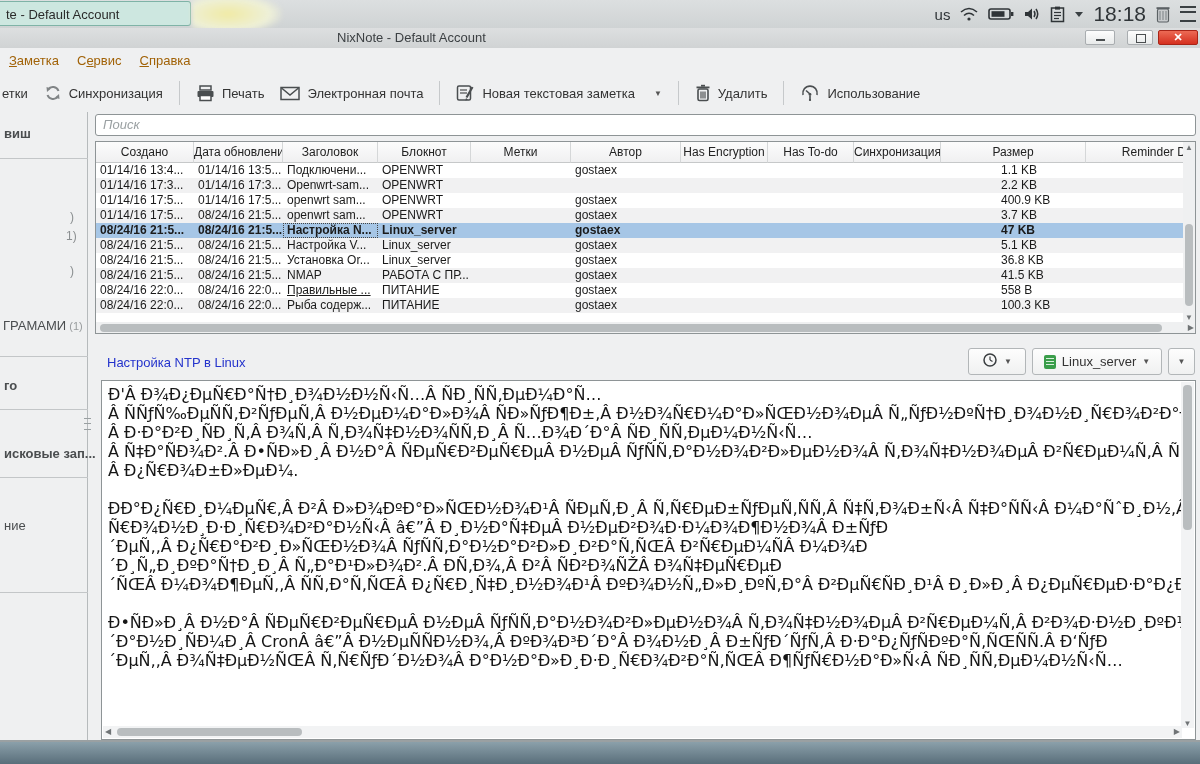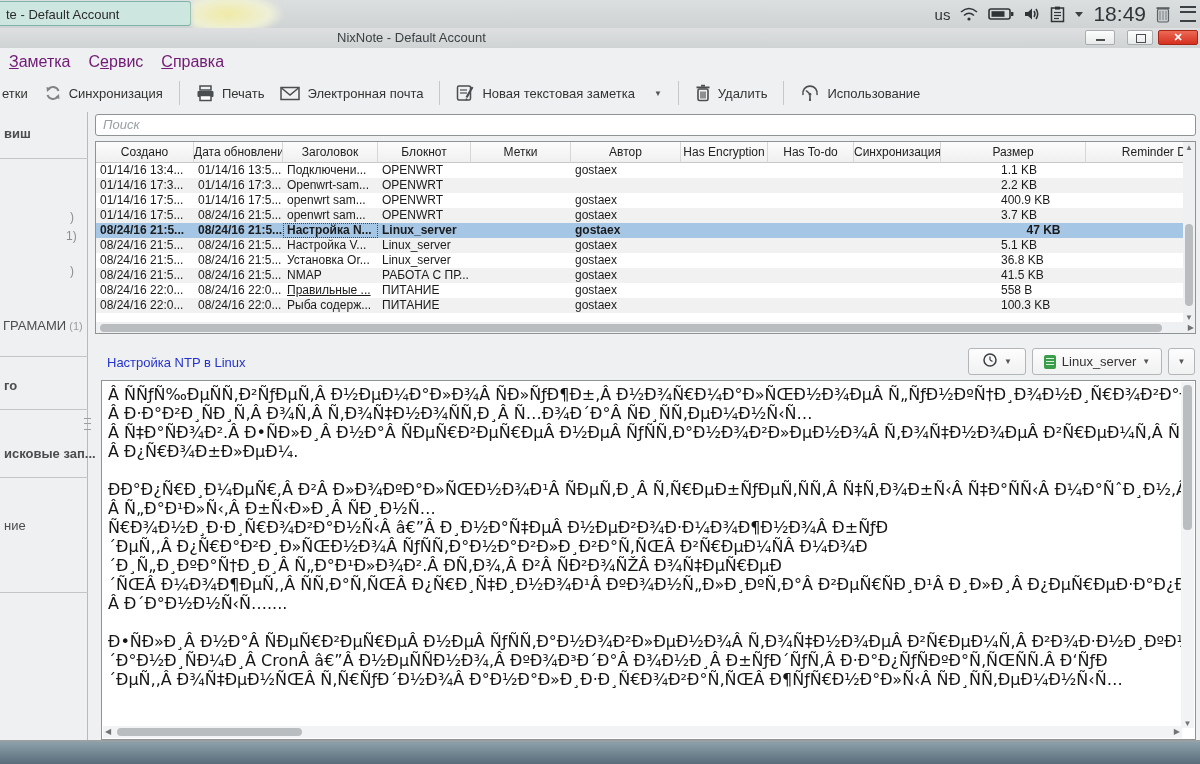--- a/index.html
+++ b/index.html
@@ -22,21 +22,21 @@
   .win-title{position:absolute;left:337px;top:2px;font-size:13px;color:#3c4043;}
   .winbtn{position:absolute;top:2px;height:15px;border-radius:2px;box-sizing:border-box;}
   .btn-min{left:1085px;width:30px;background:linear-gradient(#fdfdfd,#e8eaea);border:1px solid #a9adb0;}
   .btn-min i{position:absolute;left:10px;bottom:3px;width:9px;height:2px;background:#4a4e50;}
   .btn-max{left:1127px;width:26px;background:linear-gradient(#fdfdfd,#e8eaea);border:1px solid #a9adb0;}
   .btn-max i{position:absolute;left:8px;top:3px;width:8px;height:7px;border:1.5px solid #4a4e50;}
   .btn-close{left:1158px;width:40px;background:linear-gradient(#ec6a55,#d5301f);border:1px solid #a82417;color:#fff;font-size:11px;font-weight:bold;text-align:center;line-height:13px;}
 
   
   .menubar{position:absolute;left:0;top:48px;width:1200px;height:26px;background:#eff0f1;}
-  .menu-item{display:inline-block;font-size:16px;color:#701a75;padding:5px 9px 0 9px;}
+  .menu-item{display:inline-block;font-size:13px;color:#a16207;padding:5px 9px 0 9px;}
   .menu-item u{text-decoration:underline;}
 
   
   .toolbar{position:absolute;left:0;top:74px;width:1200px;height:38px;background:#eff0f1;border-bottom:1px solid #c9cccd;display:flex;align-items:center;}
   .tb-clip{font-size:13px;color:#333;margin-left:2px;}
   .tb-btn{display:flex;align-items:center;gap:7px;font-size:13px;color:#333;margin-left:16px;}
   .tb-sep{width:1px;height:24px;background:#c6c9cb;margin-left:16px;}
   .tb-arrow{font-size:8px;color:#555;margin-left:12px;}
   .toolbar svg{display:block;}
 
@@ -139,21 +139,21 @@
             <line x1="4" y1="6.5" x2="11" y2="6.5" stroke="#2f3437" stroke-width="1.2"></line>
             <line x1="4" y1="9.5" x2="11" y2="9.5" stroke="#2f3437" stroke-width="1.2"></line>
             <line x1="4" y1="12.5" x2="9" y2="12.5" stroke="#2f3437" stroke-width="1.2"></line>
           </svg>
       </span>
       <span>
         <svg width="10" height="8" viewBox="0 0 10 8">
             <polygon points="1,2 9,2 5,7" fill="#3a4043"></polygon>
           </svg>
       </span>
-      <span class="tray-time">18:49</span>
+      <span class="tray-time">18:18</span>
       <span>
         <svg width="16" height="19" viewBox="0 0 16 19">
             <rect x="2.5" y="4" width="11" height="13" rx="1.5" fill="#c9ccce" stroke="#5b6164" stroke-width="1.2"></rect>
             <line x1="5" y1="6" x2="5" y2="15" stroke="#7a8184" stroke-width="1"></line>
             <line x1="8" y1="6" x2="8" y2="15" stroke="#7a8184" stroke-width="1"></line>
             <line x1="11" y1="6" x2="11" y2="15" stroke="#7a8184" stroke-width="1"></line>
             <rect x="1.5" y="2.2" width="13" height="1.8" fill="#5b6164"></rect>
           </svg>
       </span>
       <span class="hamburger"></span>
@@ -342,21 +342,21 @@
           <div class="lt-row selected">
             <div class="lt-cell" style="width: 98px;">08/24/16 21:5...</div>
             <div class="lt-cell" style="width: 89px;">08/24/16 21:5...</div>
             <div class="lt-cell focus" style="width: 95px;">Настройка N...</div>
             <div class="lt-cell" style="width: 93px;">Linux_server</div>
             <div class="lt-cell" style="width: 100px;"></div>
             <div class="lt-cell" style="width: 110px;">gostaex</div>
             <div class="lt-cell" style="width: 87px;"></div>
             <div class="lt-cell" style="width: 86px;"></div>
             <div class="lt-cell" style="width: 87px;"></div>
-            <div class="lt-cell size" style="width: 145px; text-align: center;">47 KB</div>
+            <div class="lt-cell size" style="width: 145px;">47 KB</div>
             <div class="lt-cell" style="width: 150px;"></div>
           </div>
           <div class="lt-row odd">
             <div class="lt-cell" style="width: 98px;">08/24/16 21:5...</div>
             <div class="lt-cell" style="width: 89px;">08/24/16 21:5...</div>
             <div class="lt-cell" style="width: 95px;">Настройка V...</div>
             <div class="lt-cell" style="width: 93px;">Linux_server</div>
             <div class="lt-cell" style="width: 100px;"></div>
             <div class="lt-cell" style="width: 110px;">gostaex</div>
             <div class="lt-cell" style="width: 87px;"></div>
@@ -449,32 +449,31 @@
       <span>Linux_server</span>
       <span class="mini-arrow">▼</span>
     </div>
 
     <div class="mini-btn btn-more">
       <span class="mini-arrow">▼</span>
     </div>
 
     <div class="editor">
       <div class="editor-body">
+          <div class="body-line">Ð'Â Ð¾Ð¿ÐµÑ€Ð°Ñ†Ð¸Ð¾Ð½Ð½Ñ‹Ñ…Â ÑÐ¸ÑÑ‚ÐµÐ¼Ð°Ñ…</div>
           <div class="body-line">Â ÑÑƒÑ‰ÐµÑÑ‚Ð²ÑƒÐµÑ‚Â Ð½ÐµÐ¼Ð°Ð»Ð¾Â ÑÐ»ÑƒÐ¶Ð±,Â Ð½Ð¾Ñ€Ð¼Ð°Ð»ÑŒÐ½Ð¾ÐµÂ Ñ„ÑƒÐ½ÐºÑ†Ð¸Ð¾Ð½Ð¸Ñ€Ð¾Ð²Ð°Ð½Ð¸ÐµÂ ÐºÐ¾Ñ‚Ð¾Ñ€Ñ‹Ñ…</div>
           <div class="body-line">Â Ð·Ð°Ð²Ð¸ÑÐ¸Ñ‚Â Ð¾Ñ‚Â Ñ‚Ð¾Ñ‡Ð½Ð¾ÑÑ‚Ð¸Â Ñ…Ð¾Ð´Ð°Â ÑÐ¸ÑÑ‚ÐµÐ¼Ð½Ñ‹Ñ…</div>
           <div class="body-line">Â Ñ‡Ð°ÑÐ¾Ð².Â Ð•ÑÐ»Ð¸Â Ð½Ð°Â ÑÐµÑ€Ð²ÐµÑ€ÐµÂ Ð½ÐµÂ ÑƒÑÑ‚Ð°Ð½Ð¾Ð²Ð»ÐµÐ½Ð¾Â Ñ‚Ð¾Ñ‡Ð½Ð¾ÐµÂ Ð²Ñ€ÐµÐ¼Ñ,Â ÑÑ‚Ð¾Â Ð²Ñ‹Ð·Ð¾Ð²ÐµÑ‚Â Ð¼Ð½Ð¾Ð³Ð¾</div>
           <div class="body-line">Â Ð¿Ñ€Ð¾Ð±Ð»ÐµÐ¼.</div>
           <div class="body-line"></div>
           <div class="body-line">ÐÐ°Ð¿Ñ€Ð¸Ð¼ÐµÑ€,Â Ð²Â Ð»Ð¾ÐºÐ°Ð»ÑŒÐ½Ð¾Ð¹Â ÑÐµÑ‚Ð¸Â Ñ‚Ñ€ÐµÐ±ÑƒÐµÑ‚ÑÑ,Â Ñ‡Ñ‚Ð¾Ð±Ñ‹Â Ñ‡Ð°ÑÑ‹Â Ð¼Ð°ÑˆÐ¸Ð½,Â Ð½Ð°Â ÐºÐ¾Ñ‚Ð¾Ñ€Ñ‹Ñ…</div>
-          <div class="body-line">Â Ñ„Ð°Ð¹Ð»Ñ‹,Â Ð±Ñ‹Ð»Ð¸Â ÑÐ¸Ð½Ñ…</div>
           <div class="body-line">Ñ€Ð¾Ð½Ð¸Ð·Ð¸Ñ€Ð¾Ð²Ð°Ð½Ñ‹Â â€”Â Ð¸Ð½Ð°Ñ‡ÐµÂ Ð½ÐµÐ²Ð¾Ð·Ð¼Ð¾Ð¶Ð½Ð¾Â Ð±ÑƒÐ</div>
           <div class="body-line">´ÐµÑ‚,Â Ð¿Ñ€Ð°Ð²Ð¸Ð»ÑŒÐ½Ð¾Â ÑƒÑÑ‚Ð°Ð½Ð°Ð²Ð»Ð¸Ð²Ð°Ñ‚ÑŒÂ Ð²Ñ€ÐµÐ¼ÑÂ Ð¼Ð¾Ð</div>
           <div class="body-line">´Ð¸Ñ„Ð¸ÐºÐ°Ñ†Ð¸Ð¸Â Ñ„Ð°Ð¹Ð»Ð¾Ð².Â ÐÑ‚Ð¾,Â Ð²Â ÑÐ²Ð¾ÑŽÂ Ð¾Ñ‡ÐµÑ€ÐµÐ</div>
           <div class="body-line">´ÑŒÂ Ð¼Ð¾Ð¶ÐµÑ‚,Â ÑÑ‚Ð°Ñ‚ÑŒÂ Ð¿Ñ€Ð¸Ñ‡Ð¸Ð½Ð¾Ð¹Â ÐºÐ¾Ð½Ñ„Ð»Ð¸ÐºÑ‚Ð°Â Ð²ÐµÑ€ÑÐ¸Ð¹Â Ð¸Ð»Ð¸Â Ð¿ÐµÑ€ÐµÐ·Ð°Ð¿Ð¸ÑÐ¸Â Ð²Ð°Ð¶Ð½Ñ‹Ñ…</div>
-          <div class="body-line">Â Ð´Ð°Ð½Ð½Ñ‹Ñ…....</div>
           <div class="body-line"></div>
           <div class="body-line">Ð•ÑÐ»Ð¸Â Ð½Ð°Â ÑÐµÑ€Ð²ÐµÑ€ÐµÂ Ð½ÐµÂ ÑƒÑÑ‚Ð°Ð½Ð¾Ð²Ð»ÐµÐ½Ð¾Â Ñ‚Ð¾Ñ‡Ð½Ð¾ÐµÂ Ð²Ñ€ÐµÐ¼Ñ,Â Ð²Ð¾Ð·Ð½Ð¸ÐºÐ½ÑƒÑ‚Â Ð¿Ñ€Ð¾Ð±Ð»ÐµÐ¼Ñ‹Â ÑÂ Ð·Ð°Ð</div>
           <div class="body-line">´Ð°Ð½Ð¸ÑÐ¼Ð¸Â CronÂ â€”Â Ð½ÐµÑÑÐ½Ð¾,Â ÐºÐ¾Ð³Ð´Ð°Â Ð¾Ð½Ð¸Â Ð±ÑƒÐ´ÑƒÑ‚Â Ð·Ð°Ð¿ÑƒÑÐºÐ°Ñ‚ÑŒÑÑ.Â Ð‘ÑƒÐ</div>
           <div class="body-line">´ÐµÑ‚,Â Ð¾Ñ‡ÐµÐ½ÑŒÂ Ñ‚Ñ€ÑƒÐ´Ð½Ð¾Â Ð°Ð½Ð°Ð»Ð¸Ð·Ð¸Ñ€Ð¾Ð²Ð°Ñ‚ÑŒÂ Ð¶ÑƒÑ€Ð½Ð°Ð»Ñ‹Â ÑÐ¸ÑÑ‚ÐµÐ¼Ð½Ñ‹Ñ…</div>
         </div>
       <div class="ed-vscroll">
         <div class="ed-vthumb"></div>
         <span class="ed-varrow">▼</span>
       </div>
       <div class="ed-hscroll">

